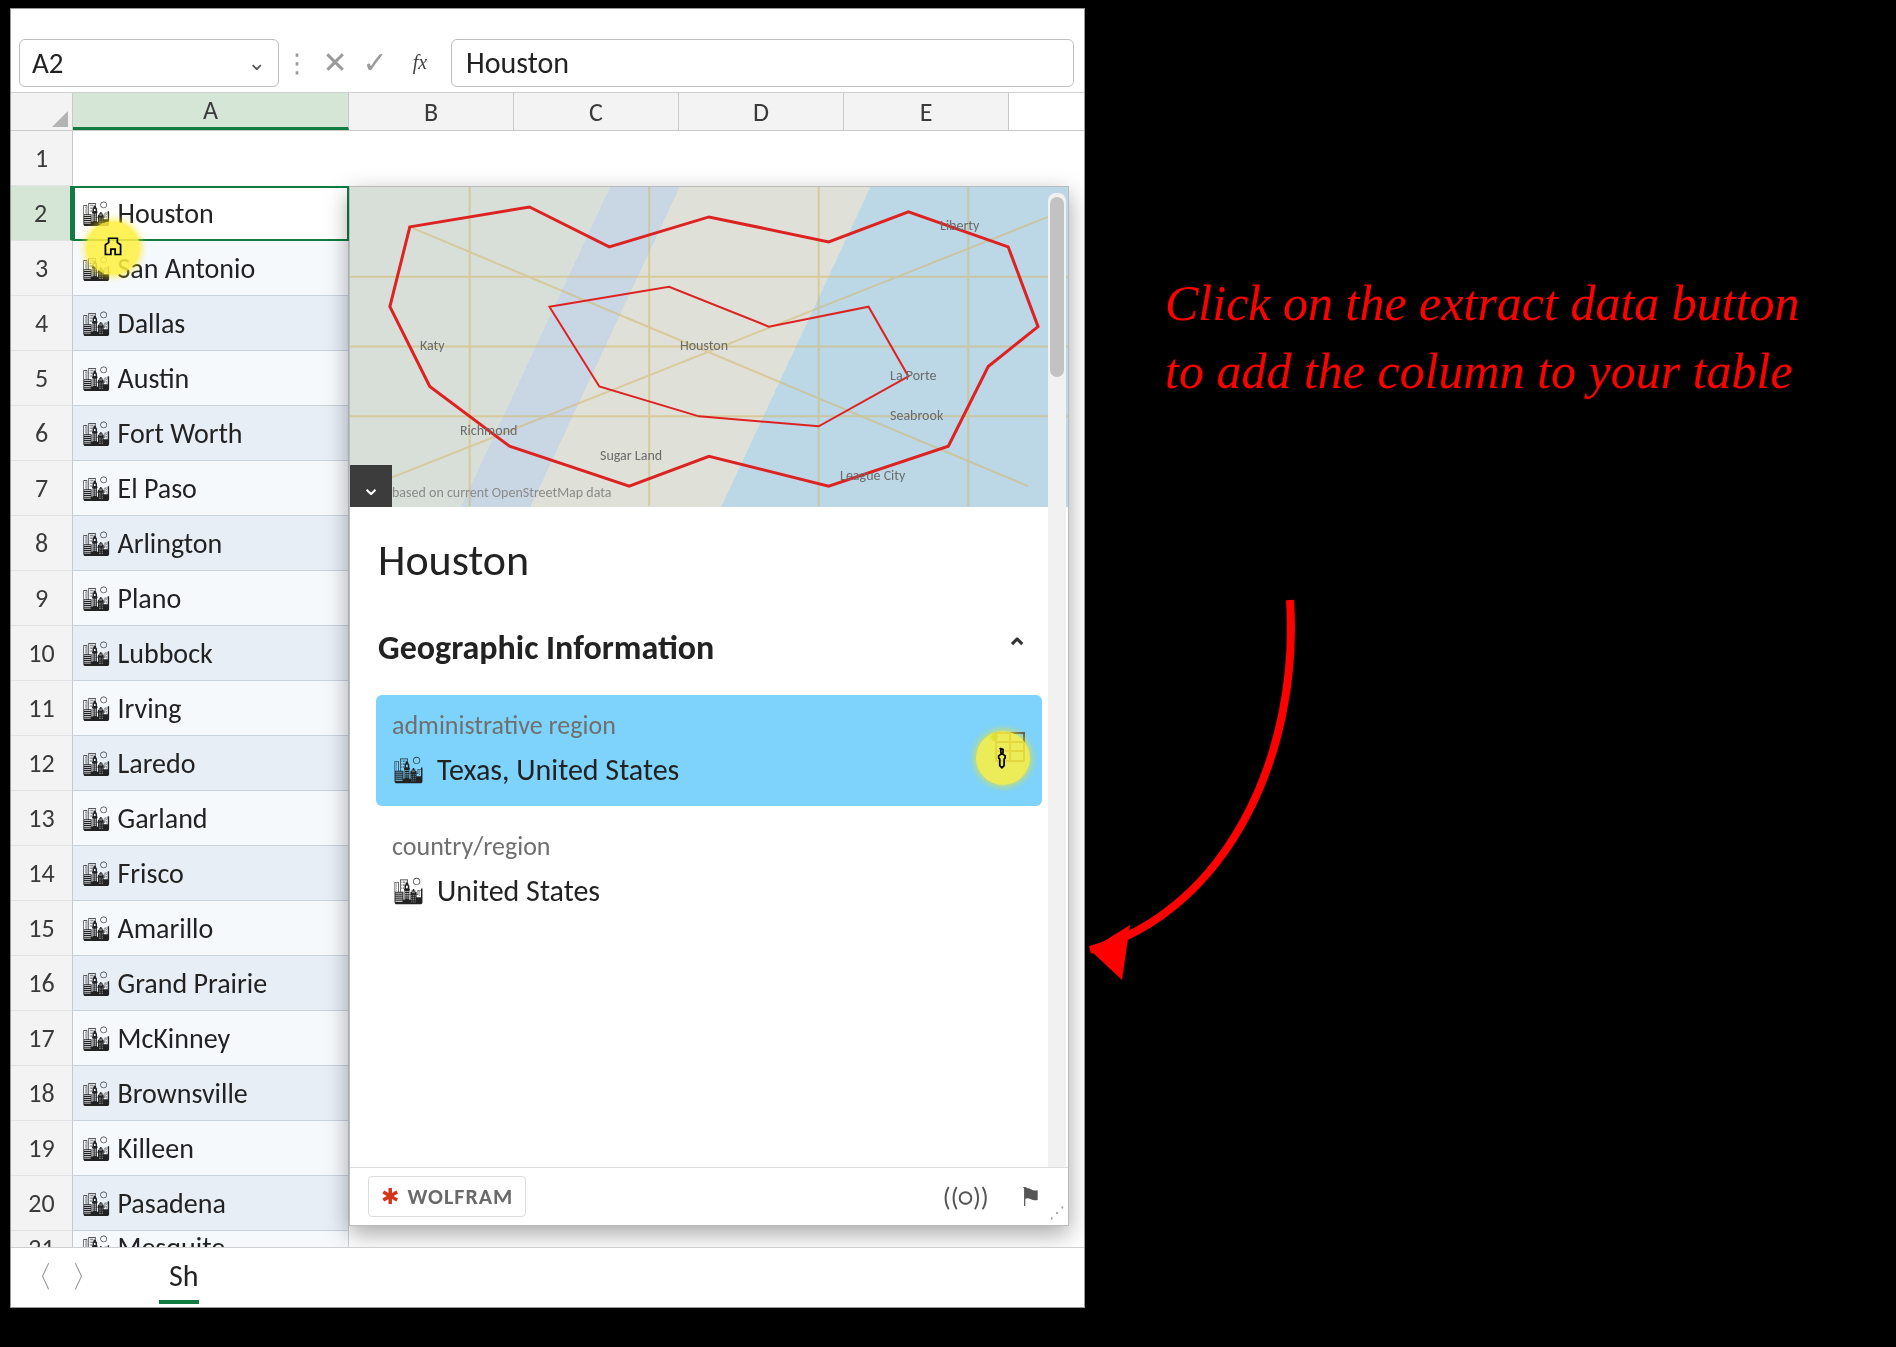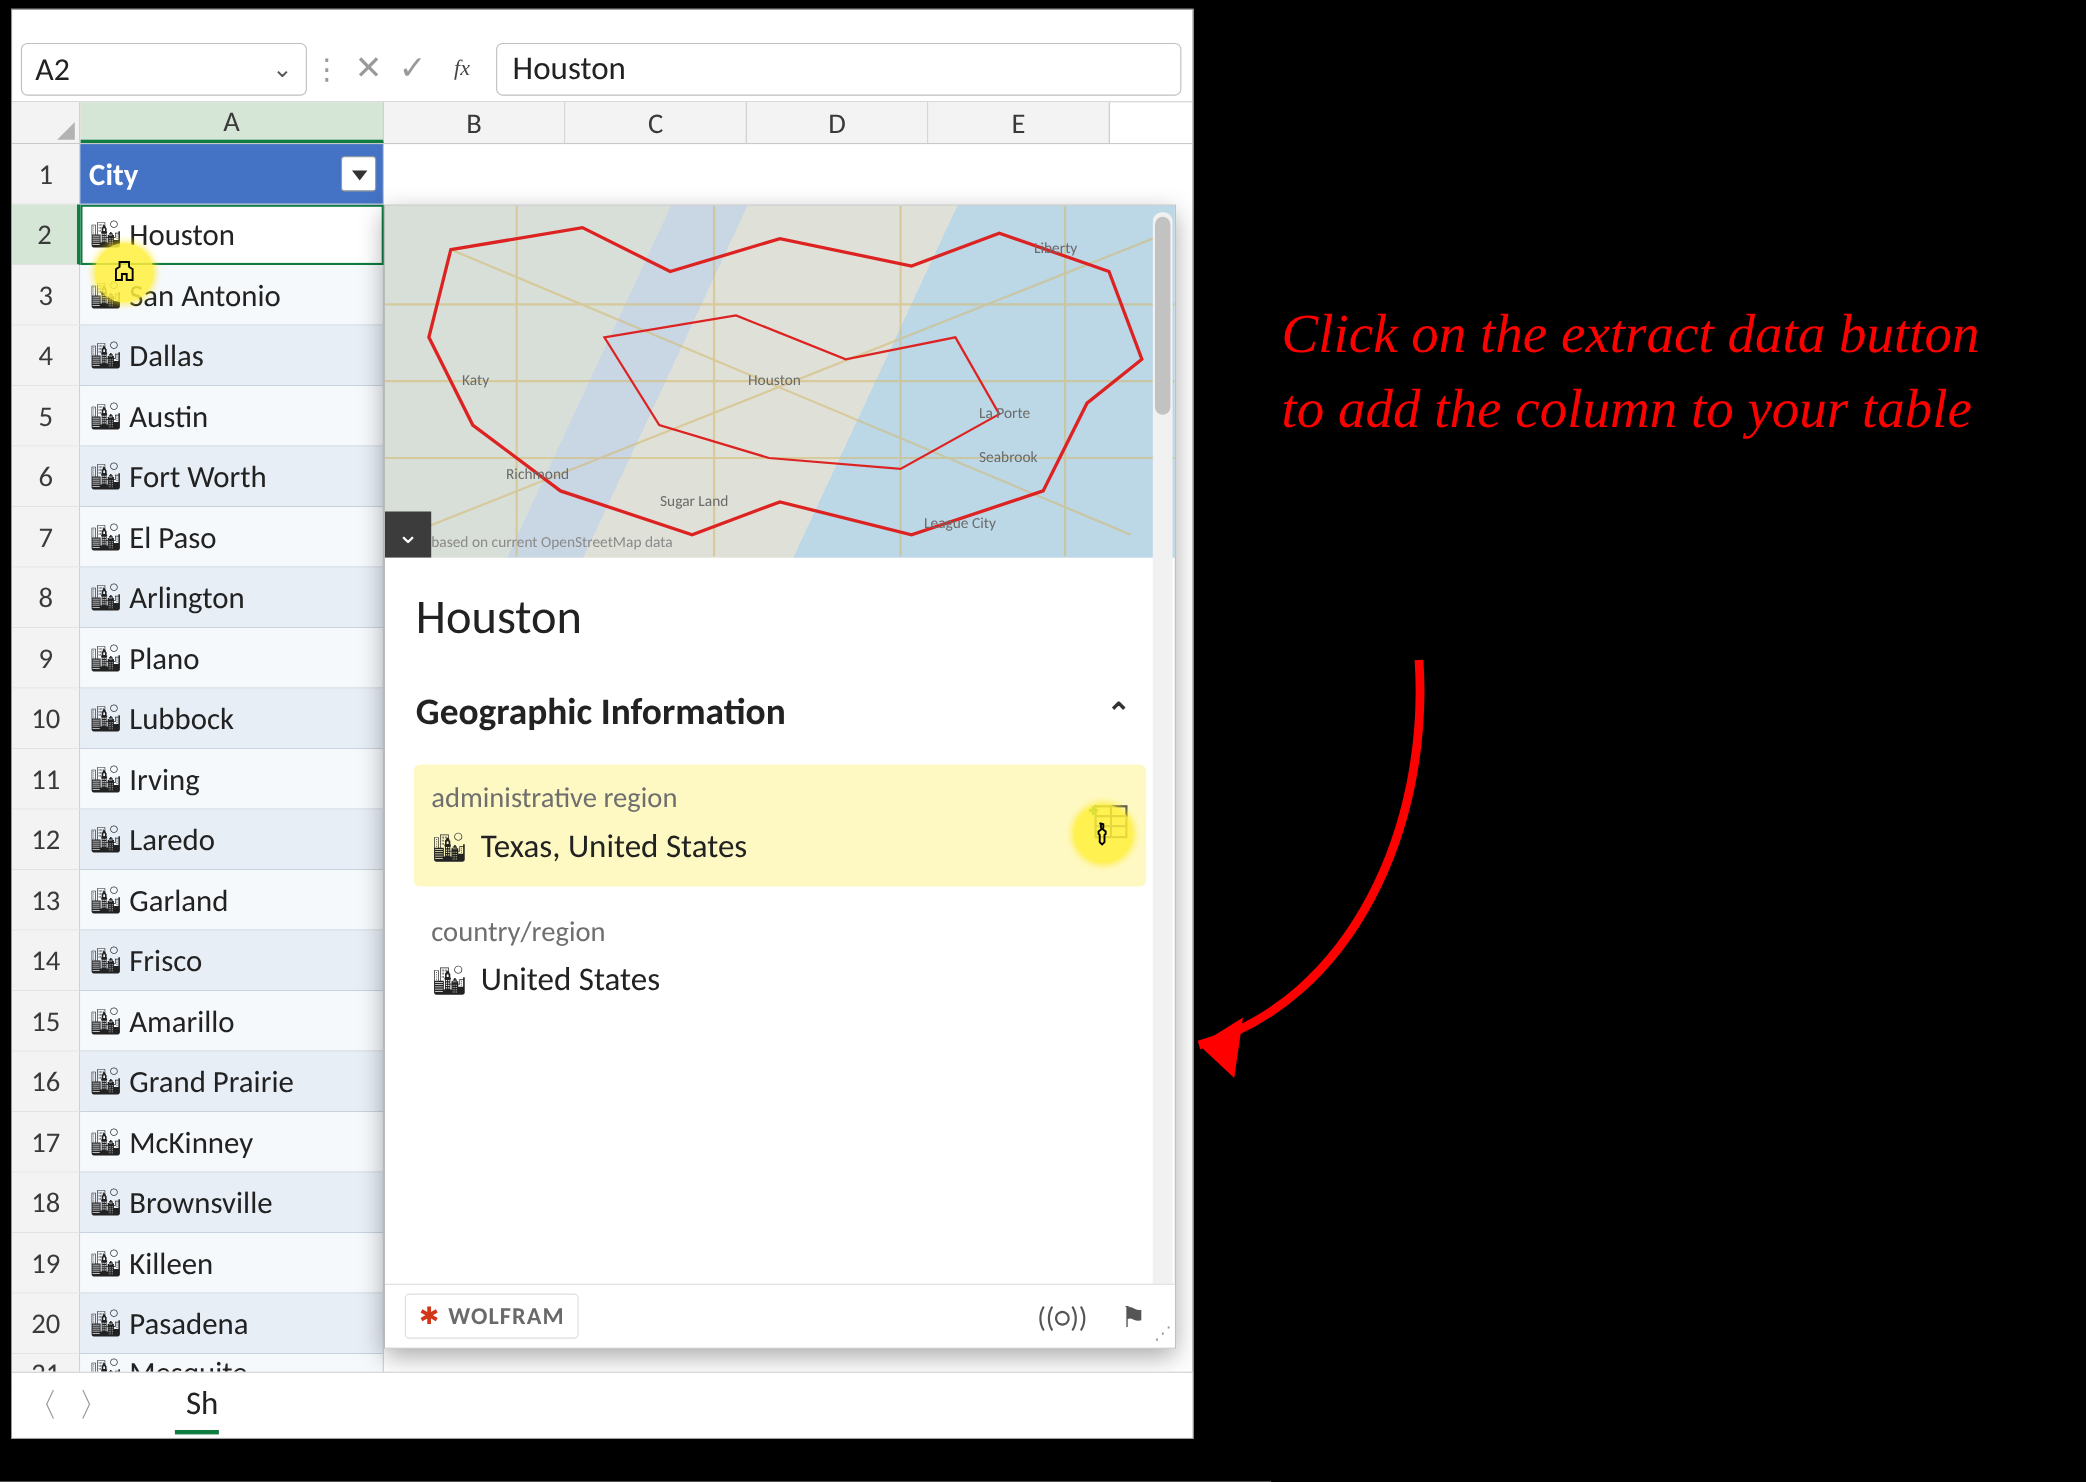--- a/index.html
+++ b/index.html
@@ -117,21 +117,21 @@
   .card-scroll .arr.up { top:-2px; }
   .card-scroll .arr.dn { bottom:-2px; }
 
   .card h1 { margin:26px 0 10px 28px; font-size:44px; font-weight:400; color:#222; }
   .card h2 { margin:40px 0 18px 28px; font-size:34px; font-weight:600; color:#222; display:flex; align-items:center; }
   .card h2 .chev { margin-left:auto; margin-right:40px; font-size:26px; color:#333; }
 
   .field {
     margin:10px 26px 0 26px; padding:14px 16px 18px 16px; border-radius:6px;
   }
-  .field.hover { background:#fef9c3; position:relative;margin-top:27px; }
+  .field.hover { background:#7dd3fc; position:relative;margin-top:27px; }
   .field .lbl { font-size:26px; color:#6f6f6f; margin-bottom:10px; }
   .field .val { font-size:30px; color:#222; display:flex; align-items:center; gap:12px; }
   .field .geo { font-size:26px; }
   .extract-btn {
     position:absolute; right:16px; top:34px; width:40px; height:34px;
   }
   .extract-btn svg { width:40px; height:34px; display:block; }
 
   .card-footer {
     position:absolute; left:0; bottom:0; right:0; height:58px;
@@ -191,24 +191,20 @@
     <div class="colcell wC">C</div>
     <div class="colcell wD">D</div>
     <div class="colcell wE">E</div>
   </div>
 
   <div class="gridwrap">
 
     <div class="rows">
       <div class="row">
         <div class="rowhdr">1</div>
-        <div class="cellA header">
-          <span>City</span>
-          <span class="filter"></span>
-        </div>
       </div>
       <div class="row">
         <div class="rowhdr active">2</div>
         <div class="cellA selected">
           <span class="ico">🏙</span>
           <span>Houston</span>
         </div>
       </div>
       <div class="row">
           <div class="rowhdr">3</div>

